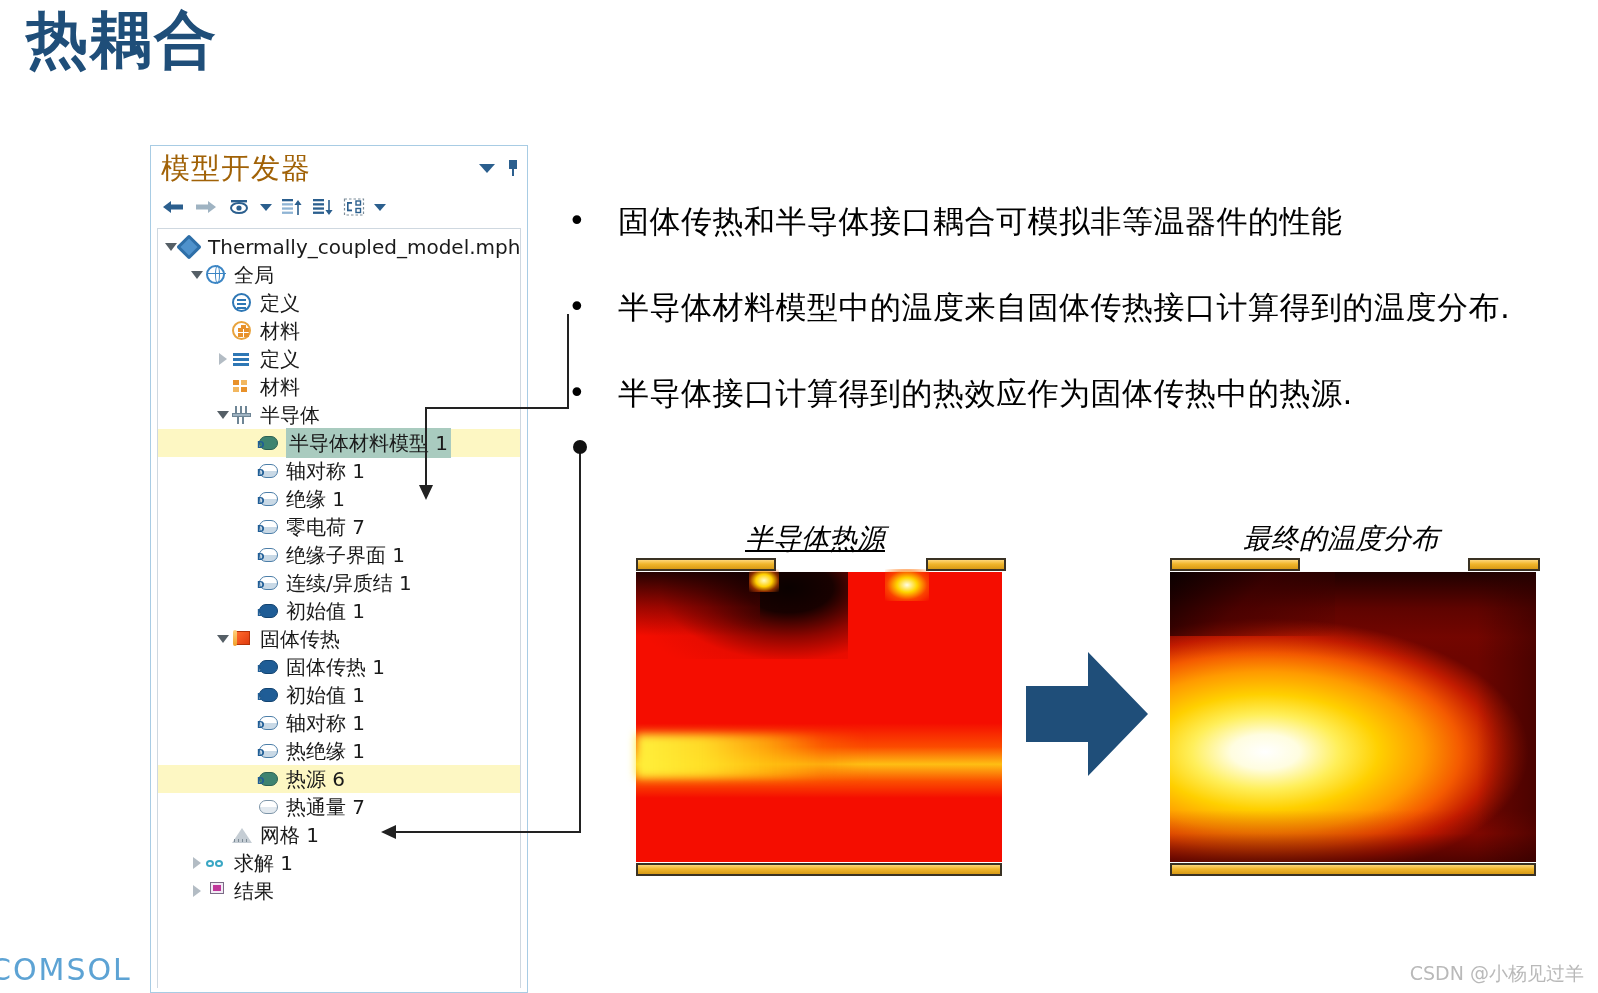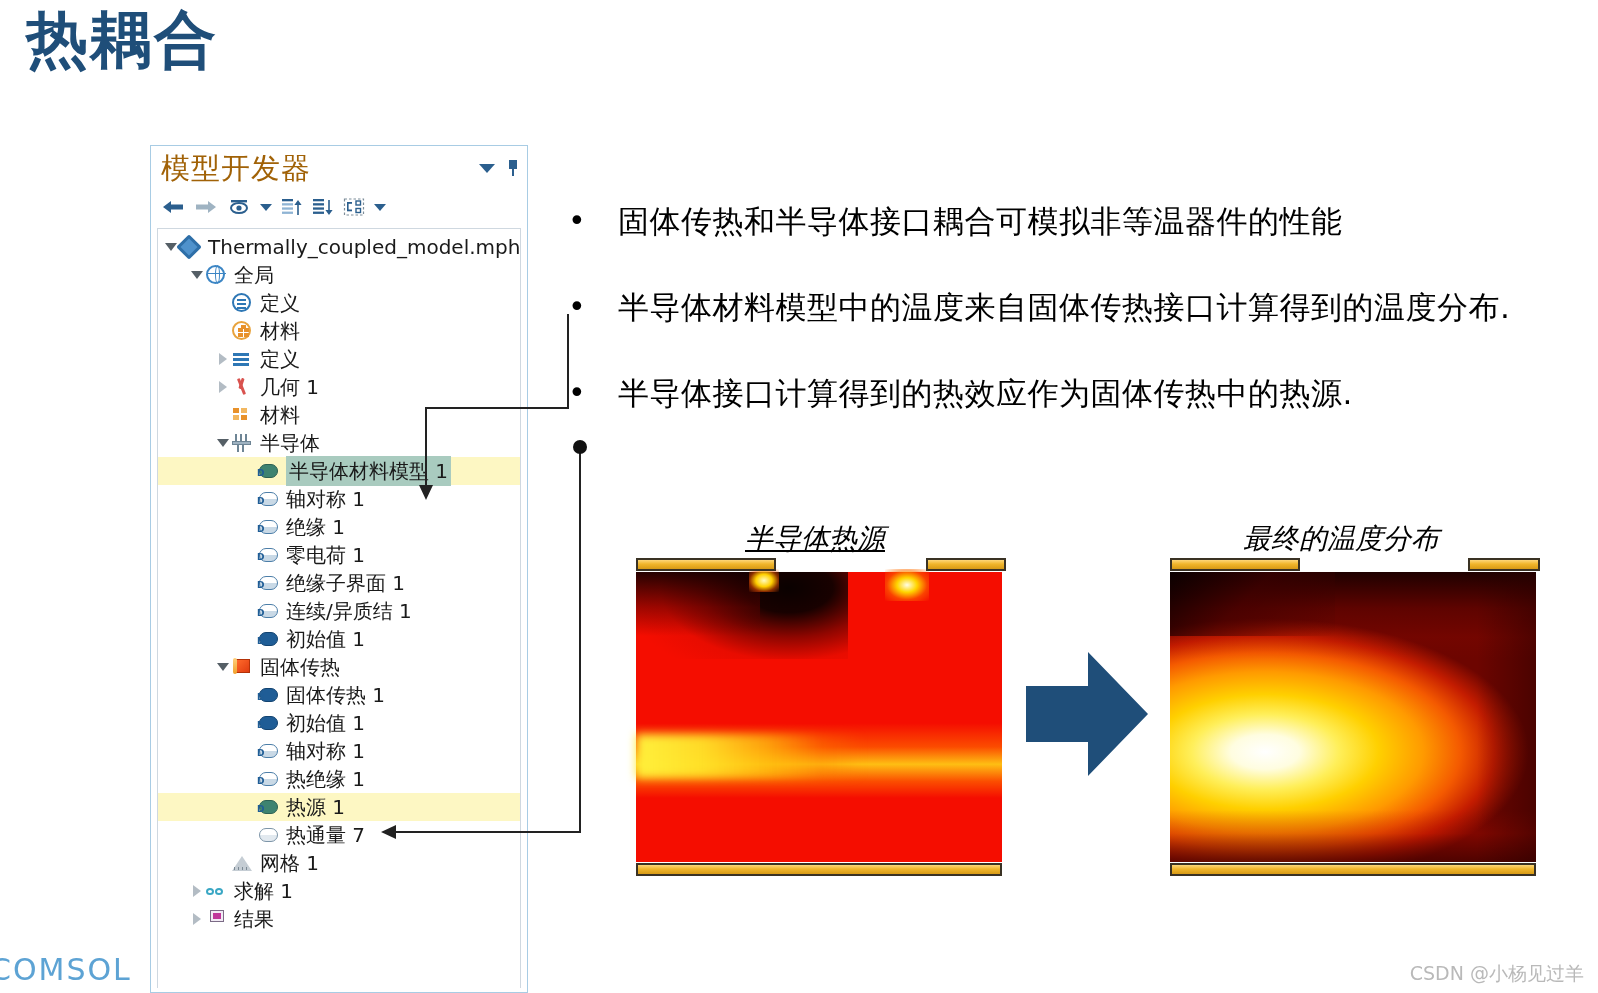--- a/index.html
+++ b/index.html
@@ -601,29 +601,20 @@
         <div class="tnode" style="padding-left: 58px;">
           <span class="twist">
             <span class="tw-closed"></span>
           </span>
           <span class="ico">
             <span class="ic-deflist"></span>
           </span>
           <span class="lbl">定义</span>
         </div>
         <div class="tnode" style="padding-left: 58px;">
-          <span class="twist">
-            <span class="tw-closed"></span>
-          </span>
-          <span class="ico">
-            <span class="ic-geom"></span>
-          </span>
-          <span class="lbl">几何 1</span>
-        </div>
-        <div class="tnode" style="padding-left: 58px;">
           <span class="twist empty"></span>
           <span class="ico">
             <span class="ic-mat"></span>
           </span>
           <span class="lbl">材料</span>
         </div>
         <div class="tnode" style="padding-left: 58px;">
           <span class="twist">
             <span class="tw-open"></span>
           </span>
@@ -655,21 +646,21 @@
             <span class="ic-sup">D</span>
           </span>
           <span class="lbl">绝缘 1</span>
         </div>
         <div class="tnode" style="padding-left: 84px;">
           <span class="twist empty"></span>
           <span class="ico">
             <span class="ic-bc"></span>
             <span class="ic-sup">D</span>
           </span>
-          <span class="lbl">零电荷 1</span>
+          <span class="lbl">零电荷 7</span>
         </div>
         <div class="tnode" style="padding-left: 84px;">
           <span class="twist empty"></span>
           <span class="ico">
             <span class="ic-bc"></span>
             <span class="ic-sup">D</span>
           </span>
           <span class="lbl">绝缘子界面 1</span>
         </div>
         <div class="tnode" style="padding-left: 84px;">
@@ -728,21 +719,21 @@
             <span class="ic-sup">D</span>
           </span>
           <span class="lbl">热绝缘 1</span>
         </div>
         <div class="tnode sel-yellow" style="padding-left: 84px;">
           <span class="twist empty"></span>
           <span class="ico">
             <span class="ic-bc green"></span>
             <span class="ic-sup">D</span>
           </span>
-          <span class="lbl">热源 1</span>
+          <span class="lbl">热源 6</span>
         </div>
         <div class="tnode" style="padding-left: 84px;">
           <span class="twist empty"></span>
           <span class="ico">
             <span class="ic-bc plain"></span>
           </span>
           <span class="lbl">热通量 7</span>
         </div>
         <div class="tnode" style="padding-left: 58px;">
           <span class="twist empty"></span>

